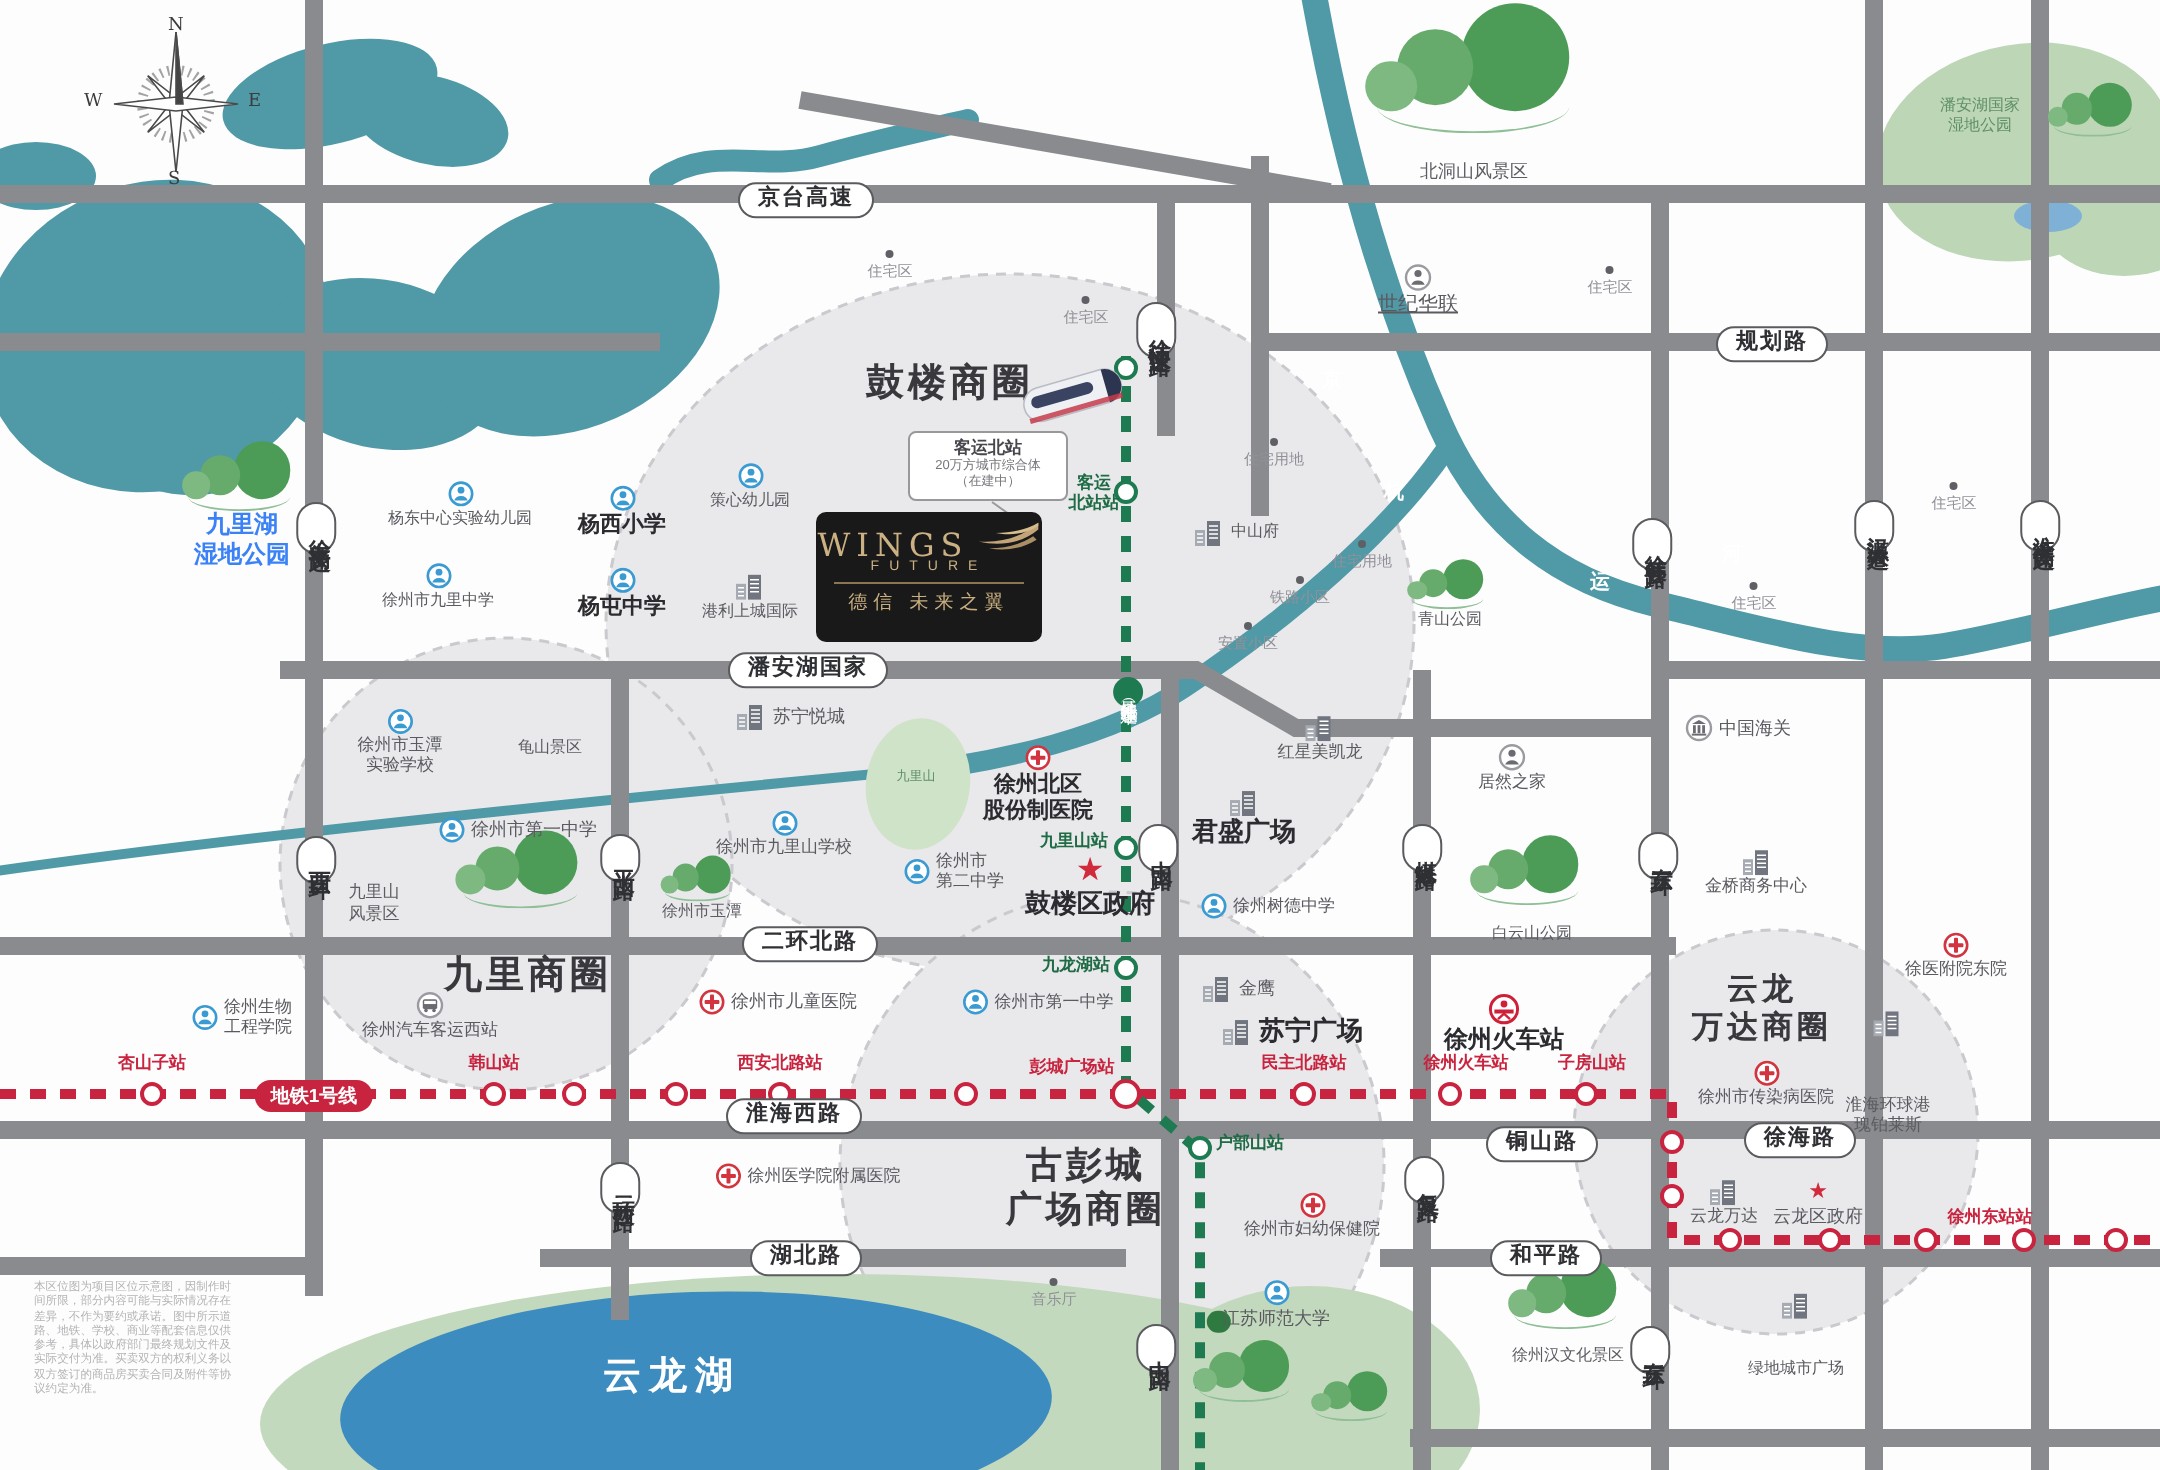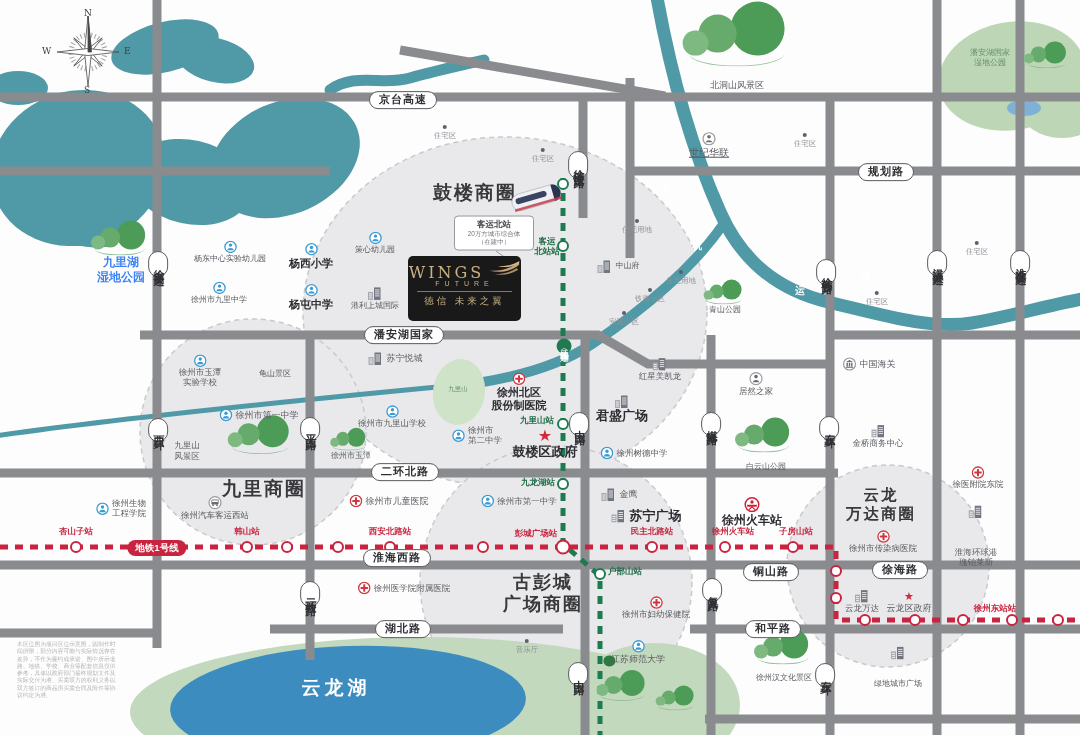--- a/index.html
+++ b/index.html
@@ -640,21 +640,21 @@
         <svg width="16" height="14" viewBox="0 0 16 14">
           <rect x="1" y="6" width="5" height="8" fill="#a6aab2"></rect>
           <rect x="7" y="1.5" width="6.5" height="12.5" fill="#70757f"></rect>
           <path d="M8,4 h4.5 M8,6 h4.5 M8,8 h4.5 M8,10 h4.5 M2,8 h3 M2,10 h3 M2,12 h3" stroke="#fff" stroke-width="0.8"></path>
         </svg>
       </span>
       <div class="lab" style="font-size: 8px;">
         <div>绿地城市广场</div>
       </div>
     </div>
-    <div class="poi" style="left: 976px; top: 536px; gap: 30px;">
+    <div class="poi" style="left: 944px; top: 536px; gap: 30px;">
       <span style="display:flex">
         <svg width="16" height="14" viewBox="0 0 16 14">
           <rect x="1" y="6" width="5" height="8" fill="#a6aab2"></rect>
           <rect x="7" y="1.5" width="6.5" height="12.5" fill="#70757f"></rect>
           <path d="M8,4 h4.5 M8,6 h4.5 M8,8 h4.5 M8,10 h4.5 M2,8 h3 M2,10 h3 M2,12 h3" stroke="#fff" stroke-width="0.8"></path>
         </svg>
       </span>
       <div class="lab" style="font-size: 8.5px;">
         <div>淮海环球港</div>
         <div>瑰铂莱斯</div>

